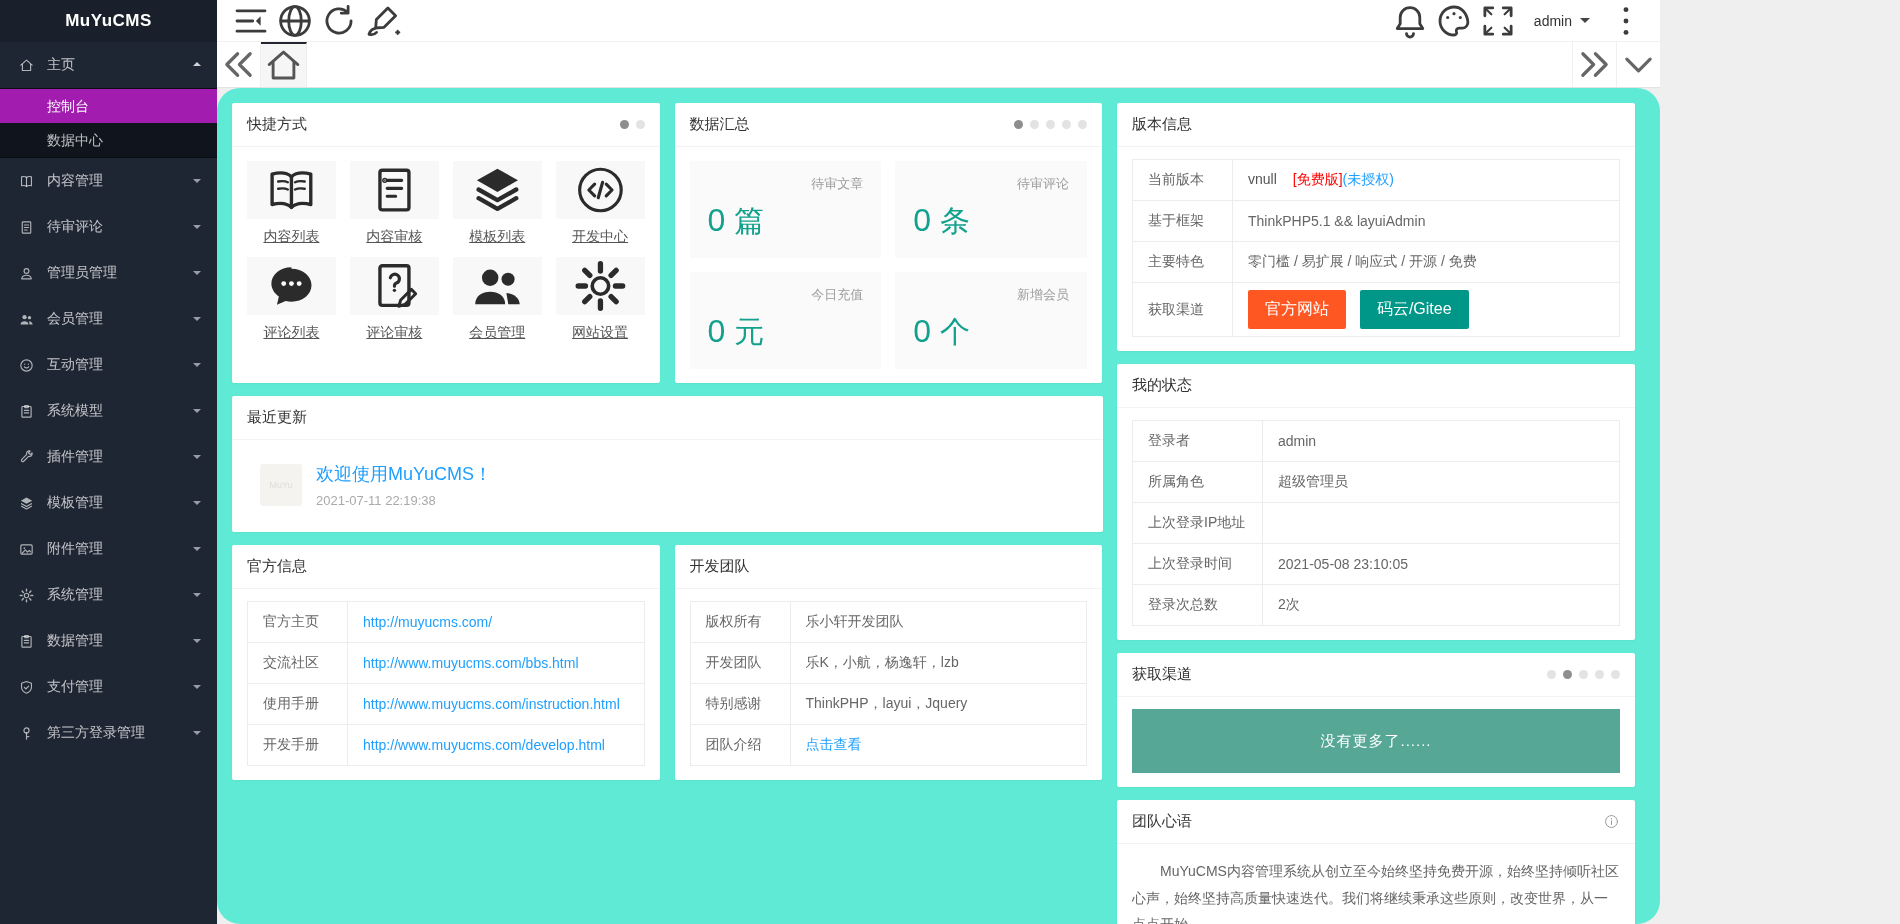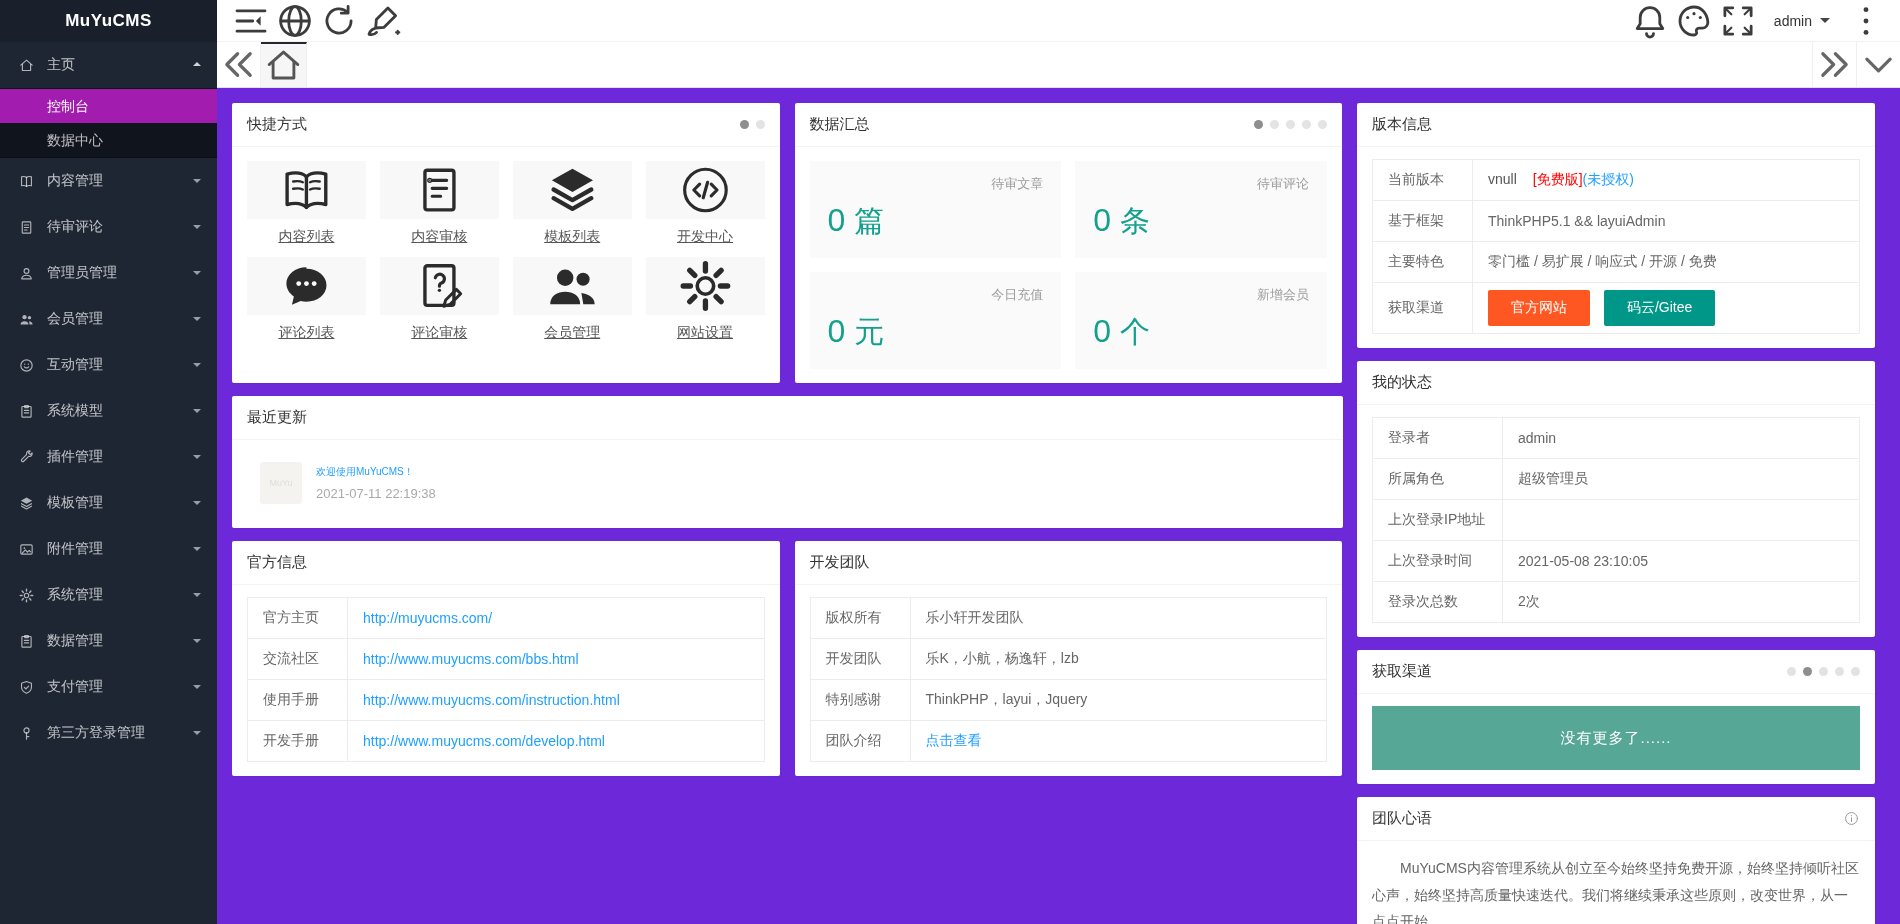--- a/index.html
+++ b/index.html
@@ -1,18 +1,18 @@
 <!DOCTYPE html>
 <html><head>
 <meta charset="utf-8">
 <style>
   * { box-sizing: border-box; margin: 0; padding: 0; }
   html,body { width:1900px; height:924px; overflow:hidden; }
   body { font-family:"Liberation Sans","DejaVu Sans",sans-serif; font-size:14px; color:#333; background:#efefef; }
-  .app { display:flex; width:1900px; height:924px; }
+  .app { display:flex; width:1660px; height:924px; }
 
   
   .sidebar { width:217px; min-width:217px; background:#1f2633; height:924px; overflow:hidden; }
   .logo { height:42px; line-height:42px; text-align:center; color:#fff; font-size:17px; font-weight:bold; letter-spacing:.5px; background:#1a202b; }
   .nav-item { position:relative; height:46px; display:flex; align-items:center; padding:0 18px; color:rgba(255,255,255,.72); cursor:pointer; }
   .nav-item .nav-ic { width:17px; height:17px; margin-right:12px; display:inline-flex; color:rgba(255,255,255,.65); }
   .nav-ic svg { width:100%; height:100%; }
   .caret { position:absolute; right:16px; width:0; height:0; border:4px solid transparent; }
   .caret.down { border-top-color:rgba(255,255,255,.55); top:21px; }
   .caret.up { border-bottom-color:rgba(255,255,255,.8); top:16px; }
@@ -32,21 +32,21 @@
   .tabbar { height:46px; background:#fff; display:flex; align-items:stretch; border-bottom:1px solid #e3e3e3; }
   .tab-ctl { width:44px; display:flex; align-items:center; justify-content:center; color:#666; cursor:pointer; }
   .tab-ctl svg { width:15px; height:15px; }
   .tab-ctl.l { border-right:1px solid #f0f0f0; }
   .tab-ctl.r { border-left:1px solid #f0f0f0; }
   .tab-home { width:46px; display:flex; align-items:center; justify-content:center; background:#f6f6f6; border-top:2px solid #23262e; border-right:1px solid #eee; color:#555; cursor:pointer; }
   .tab-home svg { width:16px; height:16px; }
   .tabbar .spacer { flex:1; }
 
   
-  .content { flex:1; background:#6d28d9; padding:15px 25px 0 15px; display:flex; gap:14px; align-items:flex-start; overflow:hidden; }
+  .content { flex:1; background:#5eead4; padding:15px 25px 0 15px; display:flex; gap:14px; align-items:flex-start; overflow:hidden;border-radius:23px; }
   .col-left { flex:1; display:flex; flex-wrap:wrap; gap:13px 15px; min-width:0; }
   .col-right { width:518px; min-width:518px; display:flex; flex-direction:column; gap:13px; }
 
   .card { background:#fff; border-radius:2px; box-shadow:0 1px 2px rgba(0,0,0,.04); width:100%; }
   .half { width:calc(50% - 8px); }
   .card-header { height:44px; display:flex; align-items:center; padding:0 15px; border-bottom:1px solid #f3f3f3; font-size:15px; color:#333; }
   .dots { margin-left:auto; display:flex; gap:7px; }
   .dot { width:9px; height:9px; border-radius:50%; background:#e3e3e3; cursor:pointer; }
   .dot.on { background:#8e8e8e; }
 
@@ -66,29 +66,29 @@
 
   
   .tbl { width:calc(100% - 30px); margin:12px 15px 14px; border-collapse:collapse; font-size:14px; color:#666; }
   .tbl td { border:1px solid #ececec; padding:11px 15px; }
   .tbl td.lab { width:100px; color:#666; }
   .tbl.status td.lab { width:130px; }
   .tbl a { color:#1e9fff; text-decoration:none; cursor:pointer; }
   .v-name { color:#555; margin-right:16px; }
   .v-free { color:#ff0000; }
   .v-unauth { color:#1e9fff; }
-  .btn { display:inline-block; padding:9px 23px; border-radius:2px; color:#fff; font-size:14px; border:none; cursor:pointer; margin-right:10px; }
+  .btn { display:inline-block; padding:9px 17px; border-radius:2px; color:#fff; font-size:16px; border:none; cursor:pointer; margin-right:10px; }
   .btn.orange { background:#ff5722; }
   .btn.teal { background:#009688; }
   .tbl td.btnrow { padding:7px 15px; }
 
   
   .recent-body { display:flex; align-items:center; gap:14px; padding:22px 15px 24px 28px; }
   .thumb { width:42px; height:42px; border-radius:3px; background:#f4f3f0; display:flex; align-items:center; justify-content:center; font-size:9px; color:#ddd; }
-  .recent-title { color:#1e9fff; font-size:10px; cursor:pointer; }
+  .recent-title { color:#1e9fff; font-size:18px; cursor:pointer; }
   .recent-time { color:#aaa; font-size:13px; margin-top:7px; }
 
   
   .product-body { padding:12px 15px 14px; }
   .banner { background:#57a796; height:64px; display:flex; align-items:center; justify-content:center; color:#fff; font-size:15px; letter-spacing:1px; }
 
   
   .motto-body { padding:14px 15px; }
   .motto-body p { font-size:14px; color:#666; line-height:1.9; text-indent:2em; }
   .info-ic { margin-left:auto; color:#999; width:17px; height:17px; cursor:pointer; }

